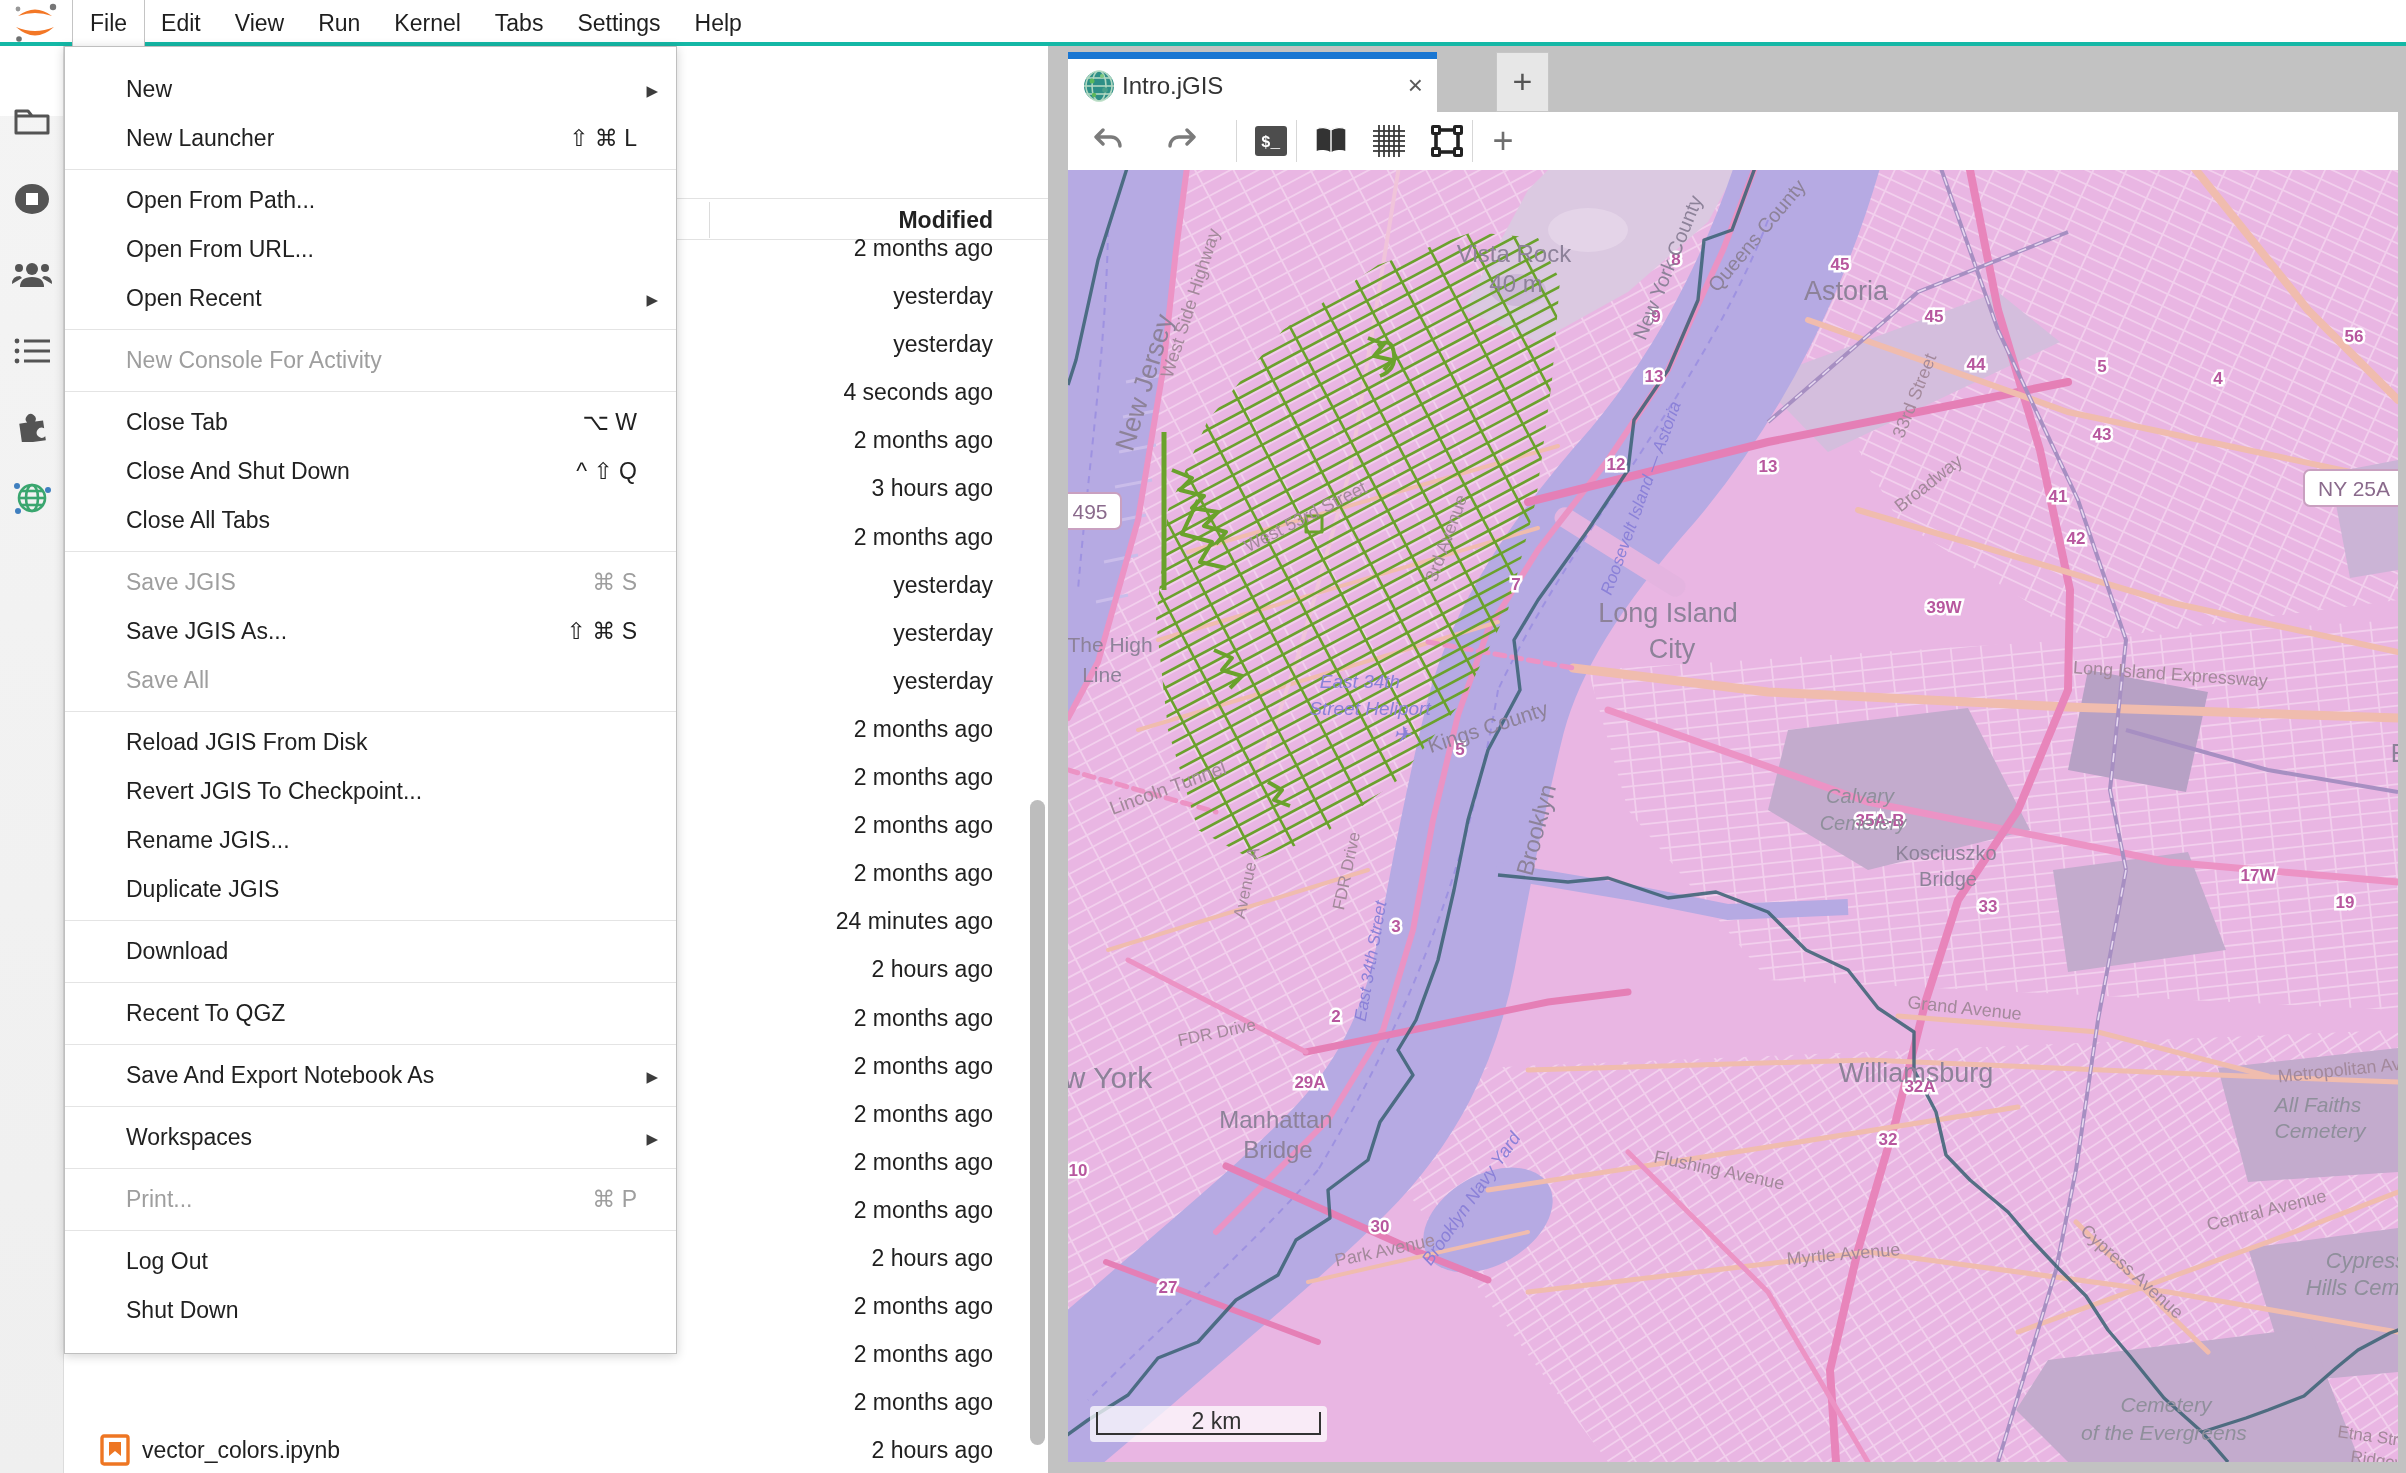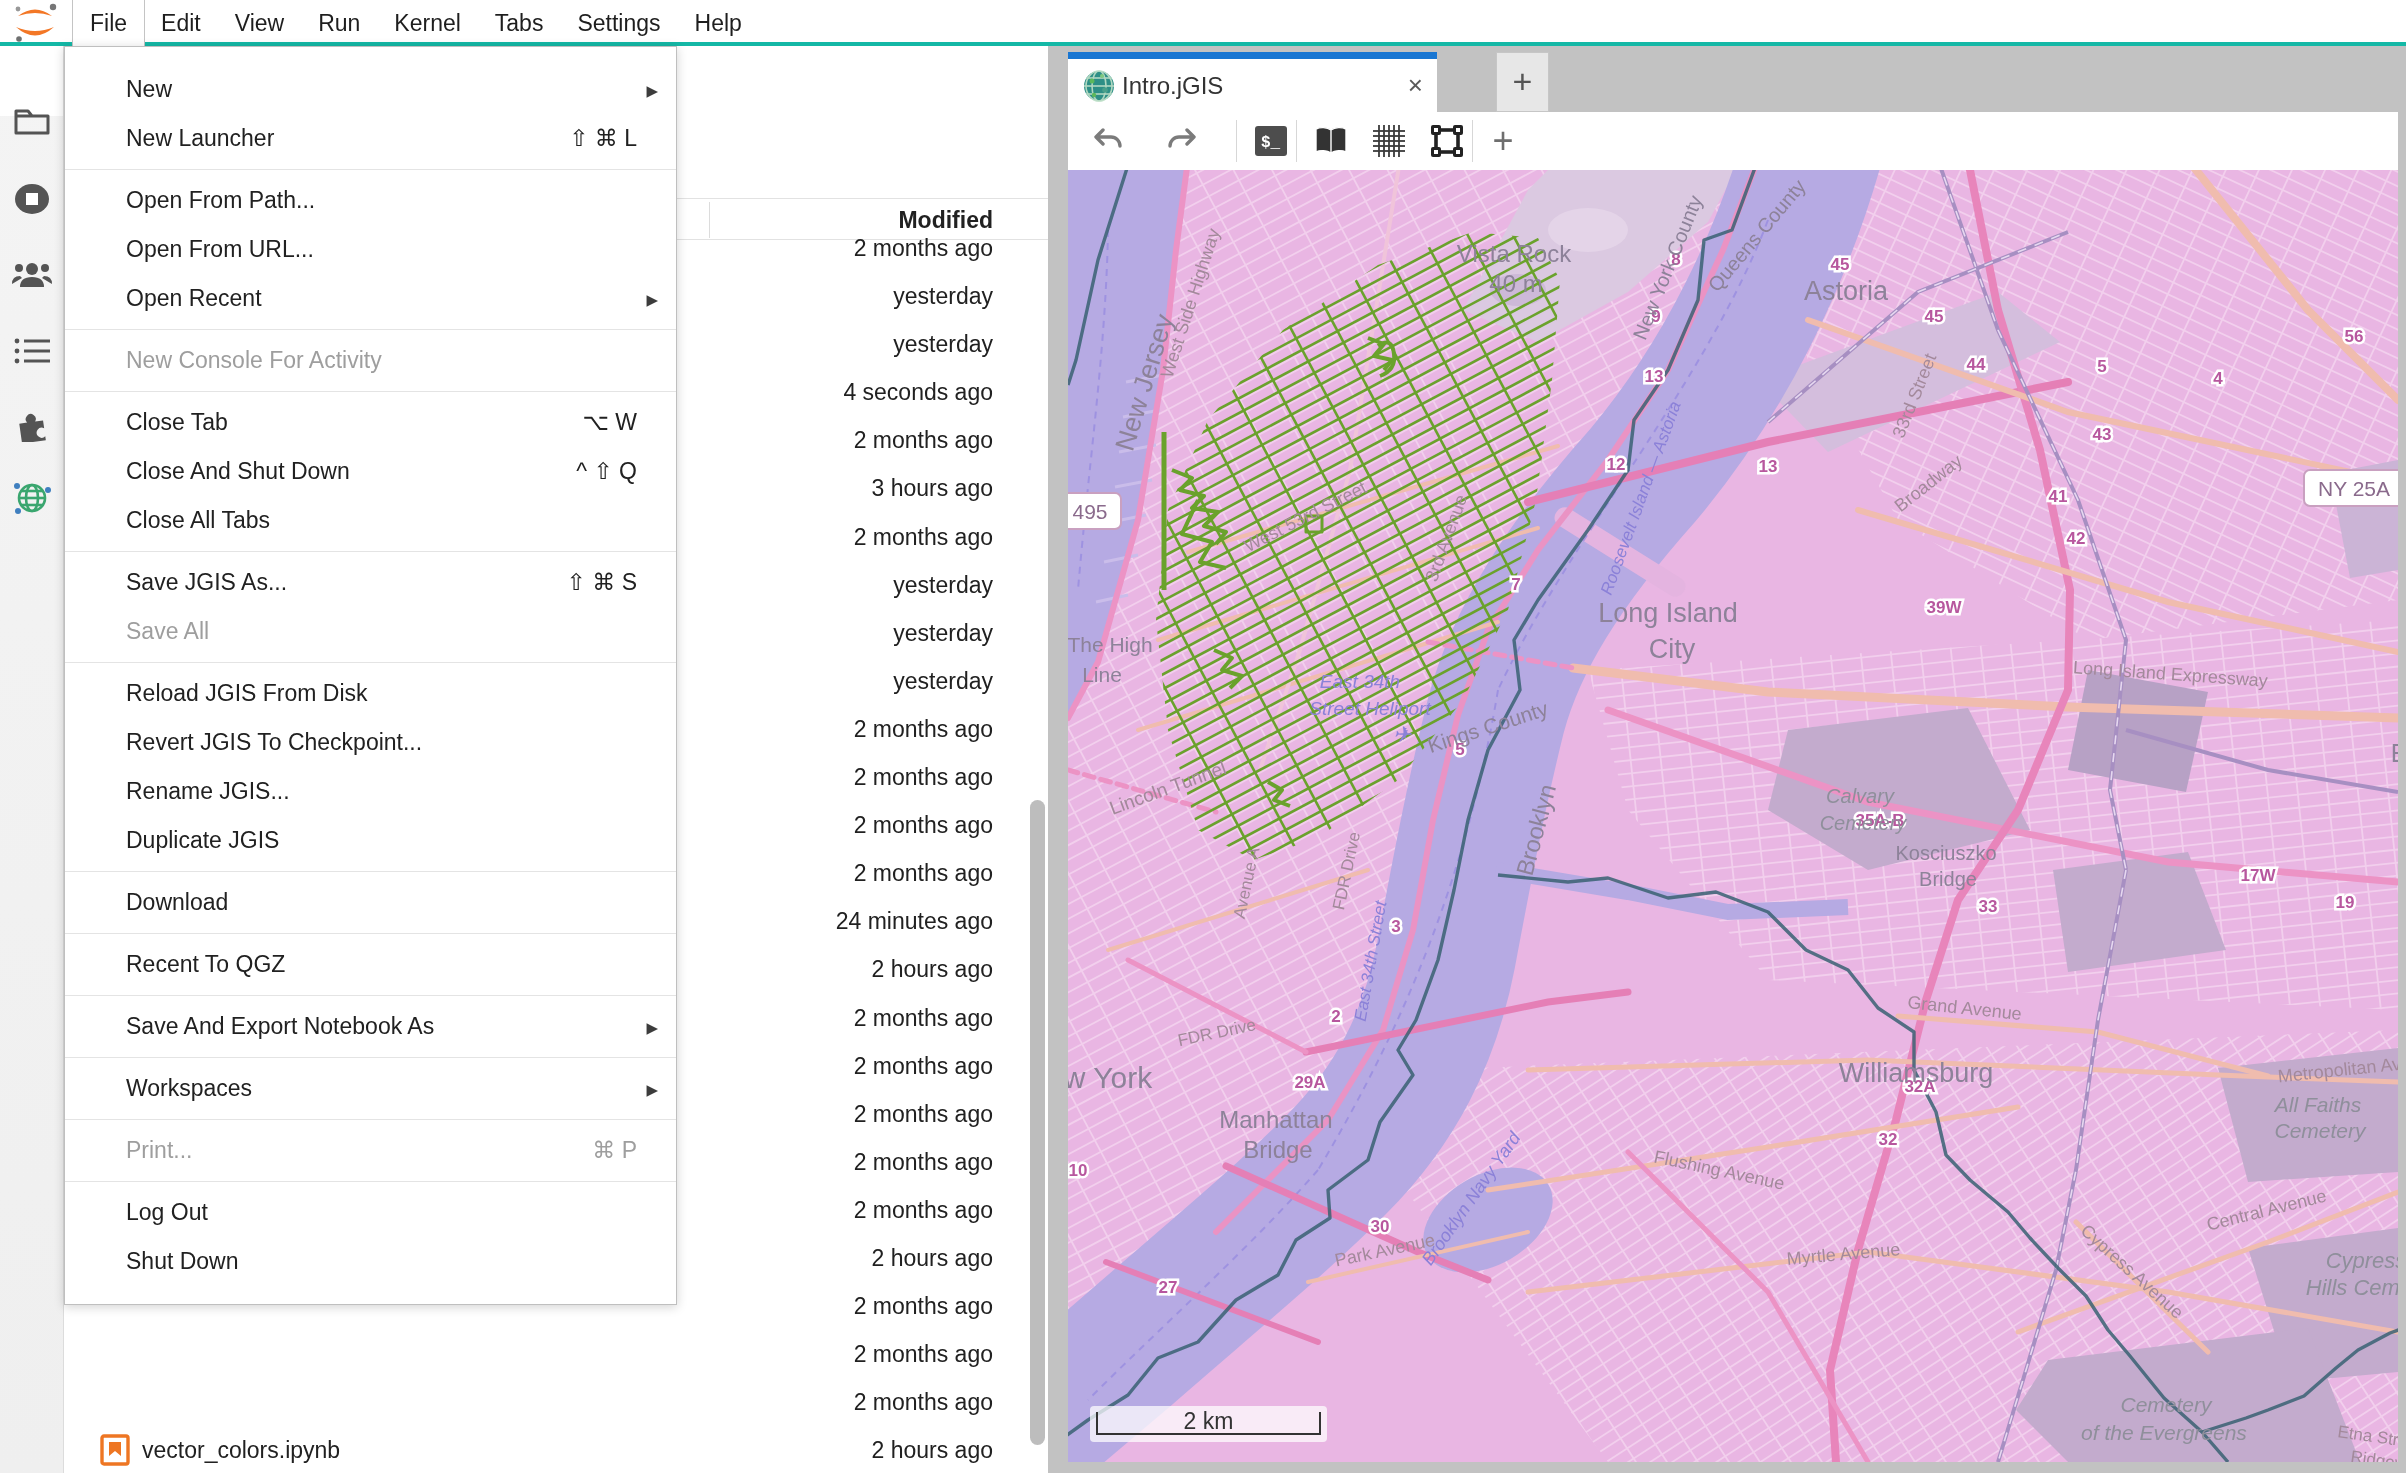--- a/index.html
+++ b/index.html
@@ -56,21 +56,21 @@
   .newtab { position:absolute; left:448px; top:6px; width:53px; height:60px; background:#e7e7e7;
     border:1px solid #c6c6c6; color:#555; font-size:34px; font-weight:300; text-align:center; line-height:56px; cursor:pointer; }
   .toolbar { position:absolute; left:20px; top:66px; width:1330px; height:58px; background:#fff; }
   .tb-btn { position:absolute; top:0; width:46px; height:58px; display:flex; align-items:center; justify-content:center; cursor:pointer; }
   .tb-sep { position:absolute; top:8px; width:1px; height:42px; background:#d7d7d7; }
   .tb-plus { font-size:36px; color:#6e6e6e; font-weight:300; }
 
   #map { position:absolute; left:20px; top:124px; width:1330px; height:1292px; overflow:hidden; cursor:grab; background:#e9b6e3; }
   #map svg { display:block; }
   .scalebar { position:absolute; left:22px; bottom:20px; width:237px; height:36px;
-    background:rgba(255,255,255,.72); border-radius:4px; z-index:5; }
+    background:rgba(255,255,255,.72); border-radius:4px; z-index:5;padding-left:8px; }
   .scalebar .bracket { position:absolute; left:6px; right:6px; top:6px; bottom:7px;
     border-left:2px solid #333; border-right:2px solid #333; border-bottom:2px solid #333; }
   .scalebar .sc-label { position:absolute; width:100%; text-align:center; top:2px; font-size:23px; color:#333; }
 
   text.place { fill:#8d8299; }
   text.water { fill:#8b81d8; font-style:italic; }
   text.road  { fill:#a3899b; }
   text.cem   { fill:#8f8f9b; font-style:italic; }
   text.shield{ fill:#b7579e; font-weight:bold; paint-order:stroke; stroke:#ffffff; stroke-width:5px; }
 </style>
@@ -213,20 +213,24 @@
       <span class="sc">⌥ W</span>
     </div>
     <div class="fm-item">
       <span class="lbl">Close And Shut Down</span>
       <span class="sc">^ ⇧ Q</span>
     </div>
     <div class="fm-item">
       <span class="lbl">Close All Tabs</span>
     </div>
     <div class="fm-div"></div>
+    <div class="fm-item disabled">
+      <span class="lbl">Save JGIS</span>
+      <span class="sc">⌘ S</span>
+    </div>
     <div class="fm-item">
       <span class="lbl">Save JGIS As...</span>
       <span class="sc">⇧ ⌘ S</span>
     </div>
     <div class="fm-item disabled">
       <span class="lbl">Save All</span>
     </div>
     <div class="fm-div"></div>
     <div class="fm-item">
       <span class="lbl">Reload JGIS From Disk</span>

